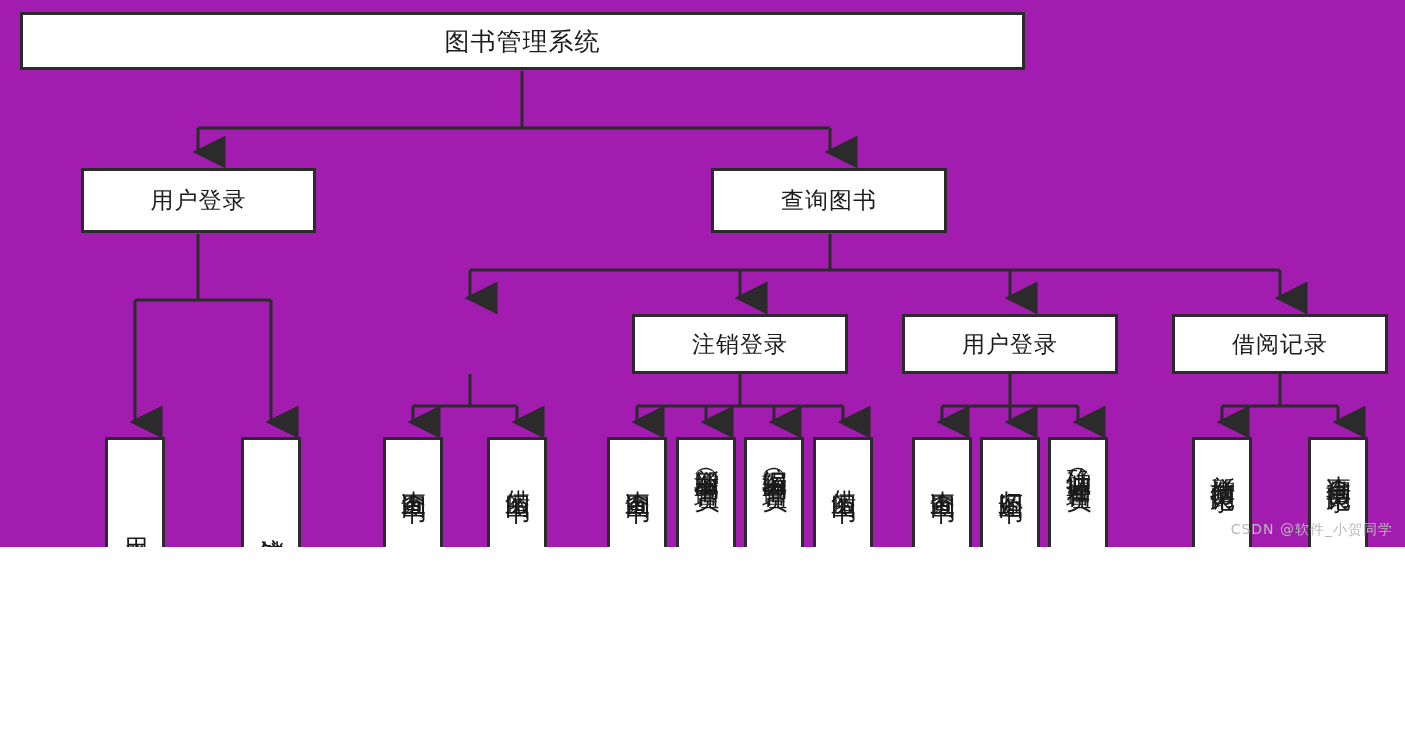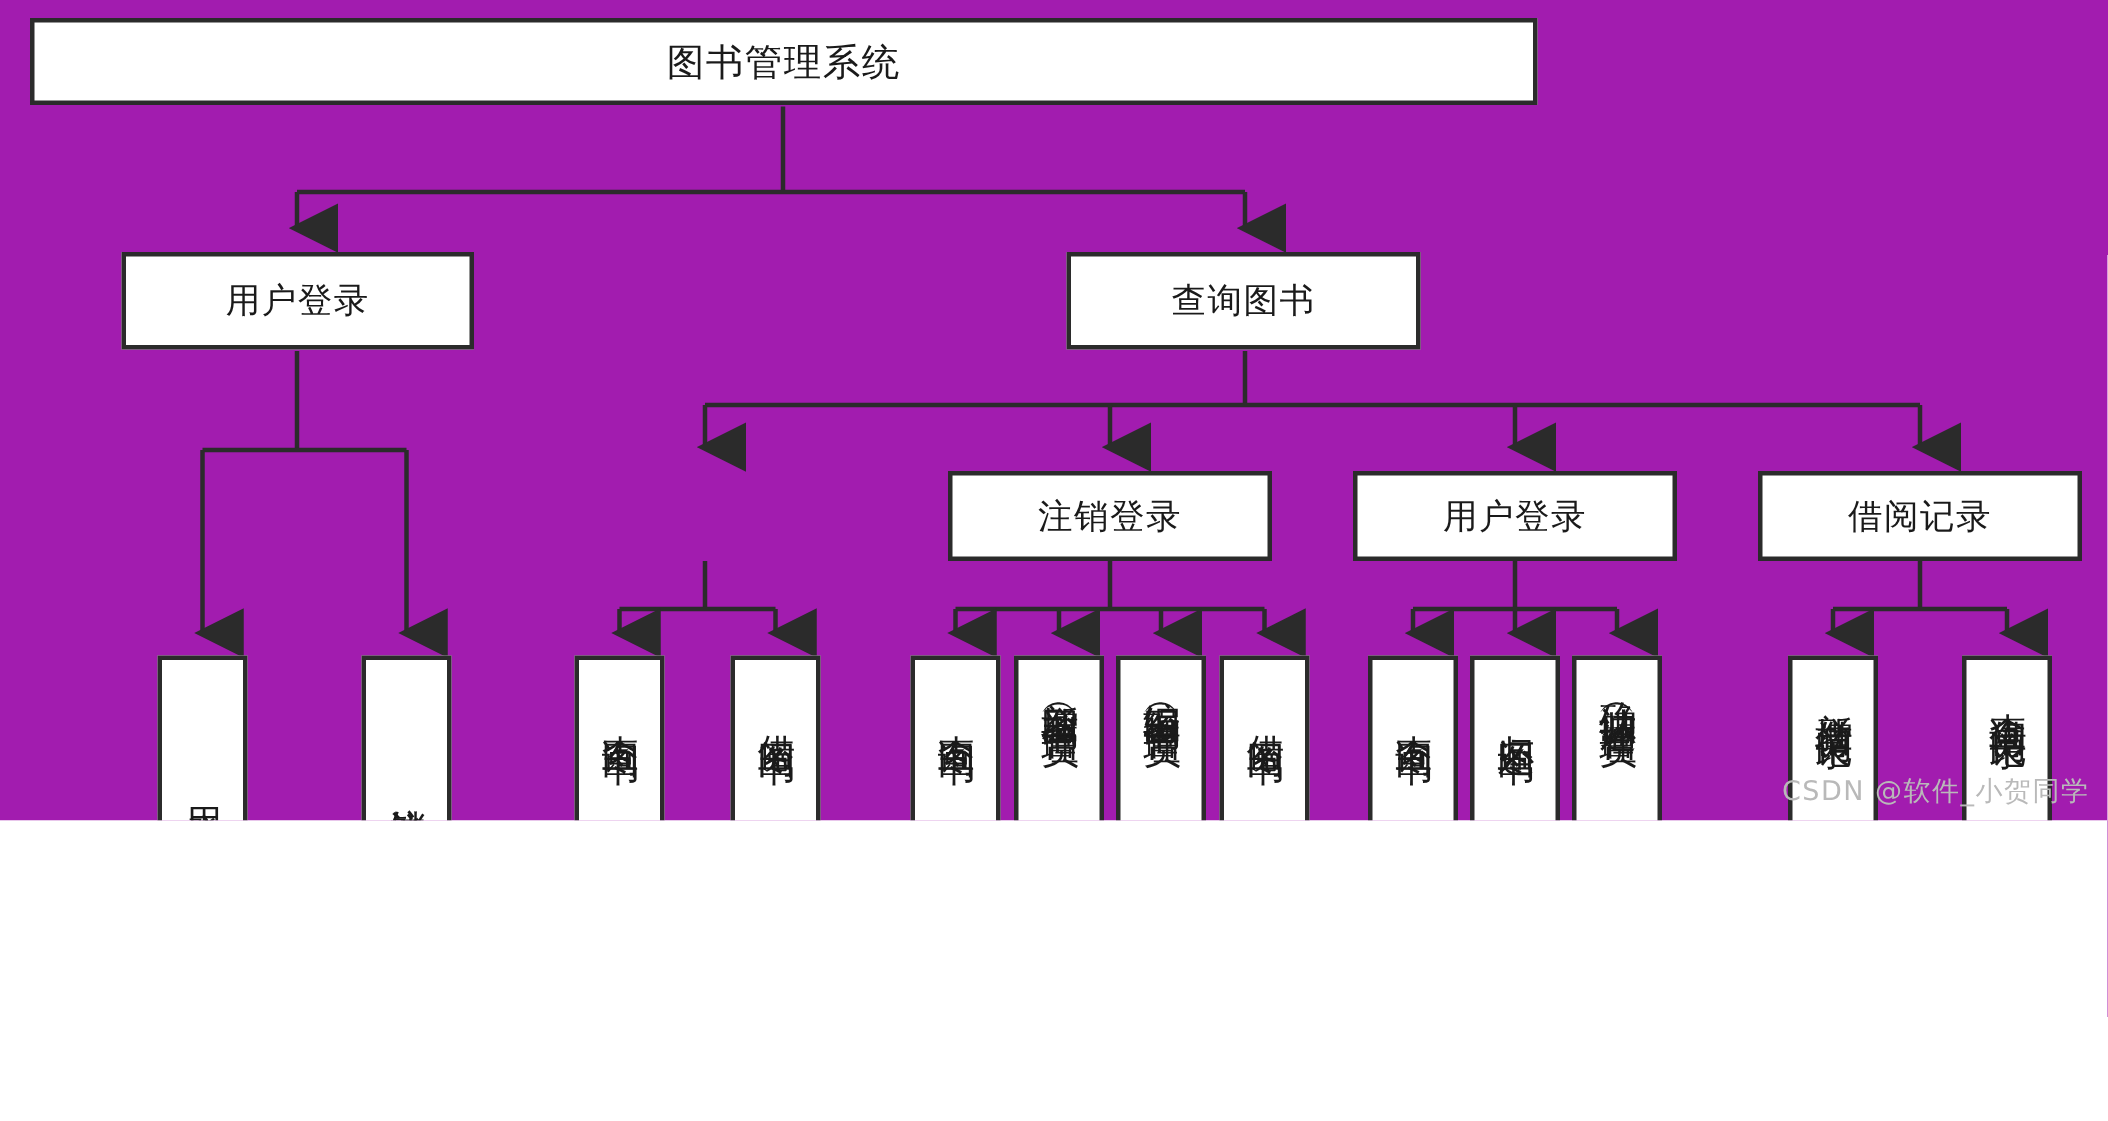--- a/index.html
+++ b/index.html
@@ -66,21 +66,21 @@
     left: 0;
     top: 0;
     width: 1405px;
     height: 747px;
     pointer-events: none;
   }
   .watermark {
     position: absolute;
     right: 12px;
     bottom: 8px;
-    font-size: 18px;
+    font-size: 14px;
     color: #b9b9b9;
     letter-spacing: 1px;
     white-space: nowrap;
     margin-top: 44px;
   }
 </style>
 </head>
 <body>
 
 <div id="canvas">

